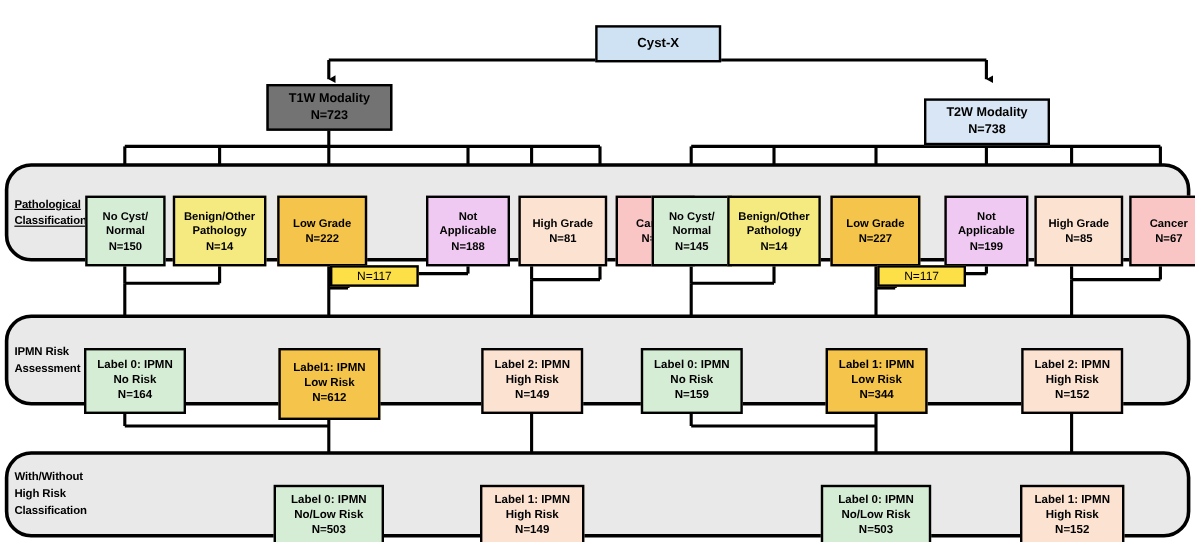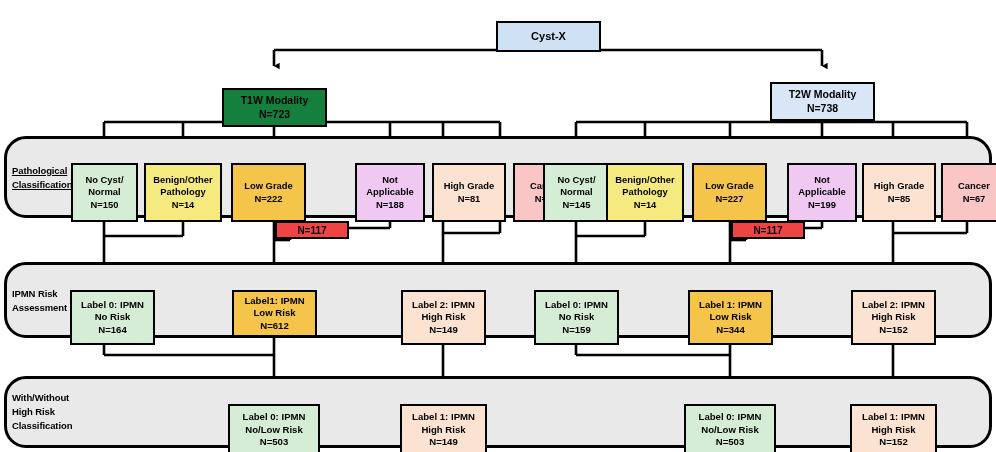--- a/index.html
+++ b/index.html
@@ -8,21 +8,21 @@
   svg#wires{position:absolute;left:0;top:0;width:996px;height:452px;pointer-events:none;}
   .band{position:absolute;background:#e9e9e9;border:3px solid #000;border-radius:22px;box-sizing:border-box;}
   .band-label{position:absolute;font-weight:bold;font-size:9.5px;color:#000;line-height:1.45;letter-spacing:-0.1px;}
   .node{position:absolute;box-sizing:border-box;border:2.6px solid #000;display:flex;flex-direction:column;align-items:center;justify-content:center;text-align:center;font-weight:bold;color:#000;line-height:1.3;margin-top:16px;}
   .node span{display:block;white-space:nowrap;}
   .n-root{font-size:11px;}
   .n-mod{font-size:10.5px;}
   .n-path{font-size:9.4px;}
   .n-risk{font-size:9.6px;}
   .n-bin{font-size:9.6px;}
-  .edge-tag{position:absolute;background:#ef4444;border:2.2px solid #000;box-sizing:border-box;display:flex;align-items:center;justify-content:center;font-weight:bold;font-size:10px;color:#000;}
+  .edge-tag{position:absolute;background:#fde047;border:2.2px solid #000;box-sizing:border-box;display:flex;align-items:center;justify-content:center;font-weight:normal;font-size:10px;color:#000;}
 </style>
 </head>
 <body>
 
 <div id="canvas">
 
   <svg id="wires" viewBox="0 0 996 452">
     <defs>
       <marker id="ah" markerWidth="7" markerHeight="7" refX="3.2" refY="5.6" orient="auto" markerUnits="userSpaceOnUse">
         <path d="M0,0 L6.4,0 L3.2,5.8 Z" fill="#000"></path>
@@ -113,21 +113,21 @@
   <div class="band-label" style="left:12px;top:391px;width:72px;">
     <div>With/Without</div>
     <div>High Risk</div>
     <div>Classification</div>
   </div>
 
   <div class="node n-root" style="left:496px;top:5px;width:105px;height:31px;background:#cfe2f3;">
     <span>Cyst-X</span>
   </div>
 
-  <div class="node n-mod" style="left:222px;top:72px;width:105px;height:39px;background:#15803d;">
+  <div class="node n-mod" style="left:222px;top:54px;width:105px;height:39px;background:#737373;">
     <span>T1W Modality</span>
     <span>N=723</span>
   </div>
   <div class="node n-mod" style="left:770px;top:66px;width:105px;height:39px;background:#d9e6f5;align-items:center;">
     <span>T2W Modality</span>
     <span>N=738</span>
   </div>
 
   <div class="node n-path" style="left:71px;top:147px;width:67px;height:59px;background:#d6edd5;">
     <span>No Cyst/</span>
@@ -190,21 +190,21 @@
   </div>
   <div class="edge-tag" style="left:731px;top:221px;width:74px;height:18px;">
     <span>N=117</span>
   </div>
 
   <div class="node n-risk" style="left:70px;top:274px;width:85px;height:55px;background:#d6edd5;">
     <span>Label 0: IPMN</span>
     <span>No Risk</span>
     <span>N=164</span>
   </div>
-  <div class="node n-risk" style="left:232px;top:274px;width:85px;height:47px;background:#f4c44b;">
+  <div class="node n-risk" style="left:232px;top:274px;width:85px;height:60px;background:#f4c44b;">
     <span>Label1: IPMN</span>
     <span>Low Risk</span>
     <span>N=612</span>
   </div>
   <div class="node n-risk" style="left:401px;top:274px;width:85px;height:55px;background:#fce2d1;">
     <span>Label 2: IPMN</span>
     <span>High Risk</span>
     <span>N=149</span>
   </div>
   <div class="node n-risk" style="left:534px;top:274px;width:85px;height:55px;background:#d6edd5;">

